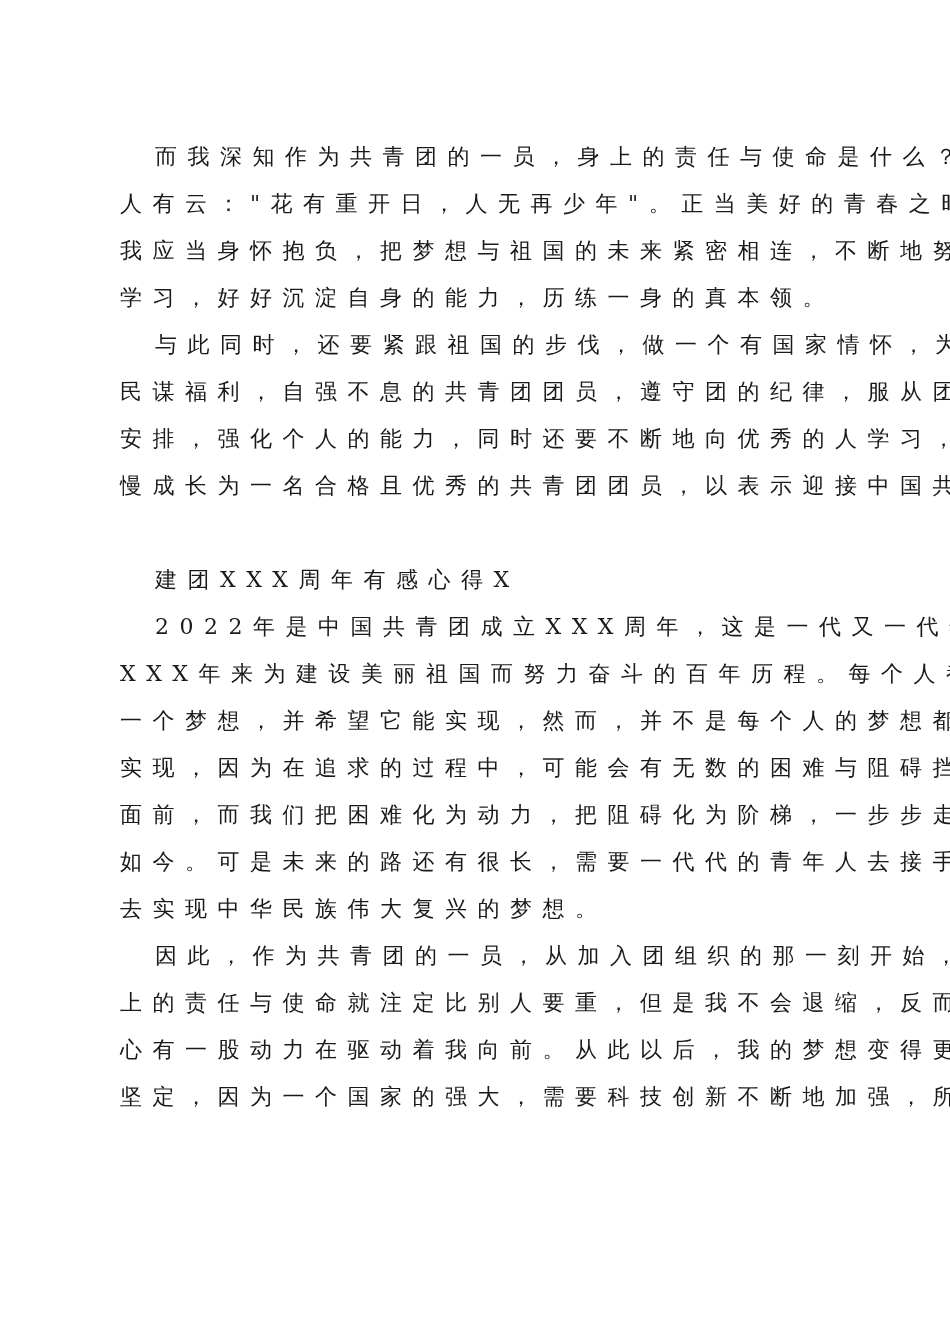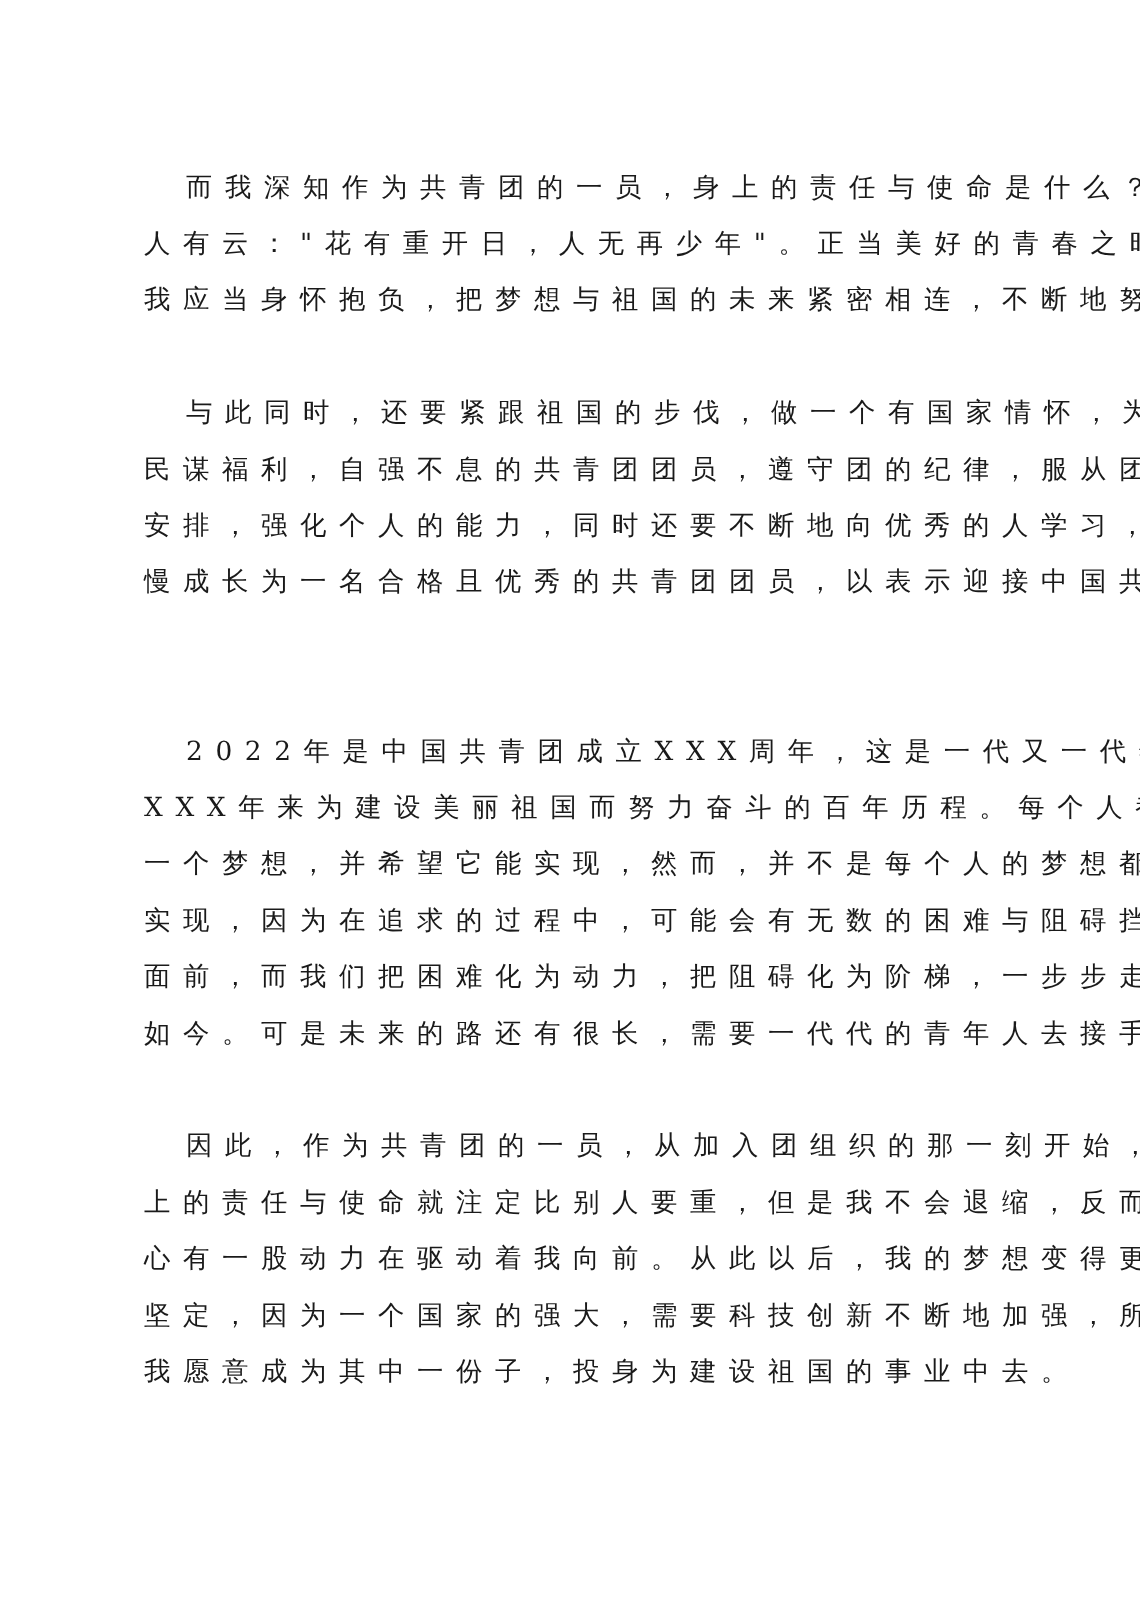--- a/index.html
+++ b/index.html
@@ -20,32 +20,34 @@
   .indent { left: 155px; }
 </style>
 </head>
 <body>
 
 <div class="page">
 
   <div class="line indent" style="top:137px">而我深知作为共青团的一员，身上的责任与使命是什么？古</div>
   <div class="line" style="top:184px">人有云："花有重开日，人无再少年"。正当美好的青春之时，</div>
   <div class="line" style="top:231px">我应当身怀抱负，把梦想与祖国的未来紧密相连，不断地努力</div>
+  <div class="line" style="top:278px">学习，好好沉淀自身的能力，历练一身的真本领。</div>
 
   <div class="line indent" style="top:325px">与此同时，还要紧跟祖国的步伐，做一个有国家情怀，为人</div>
   <div class="line" style="top:372px">民谋福利，自强不息的共青团团员，遵守团的纪律，服从团的</div>
   <div class="line" style="top:419px">安排，强化个人的能力，同时还要不断地向优秀的人学习，慢</div>
   <div class="line" style="top:466px">慢成长为一名合格且优秀的共青团团员，以表示迎接中国共产</div>
 
+  <div class="line indent" style="top:560px">建团XXX周年有感心得X</div>
 
   <div class="line indent" style="top:607px">2022年是中国共青团成立XXX周年，这是一代又一代年轻人</div>
   <div class="line" style="top:654px">XXX年来为建设美丽祖国而努力奋斗的百年历程。每个人都有</div>
   <div class="line" style="top:701px">一个梦想，并希望它能实现，然而，并不是每个人的梦想都会</div>
   <div class="line" style="top:748px">实现，因为在追求的过程中，可能会有无数的困难与阻碍挡在</div>
   <div class="line" style="top:795px">面前，而我们把困难化为动力，把阻碍化为阶梯，一步步走到</div>
   <div class="line" style="top:842px">如今。可是未来的路还有很长，需要一代代的青年人去接手，</div>
+  <div class="line" style="top:889px">去实现中华民族伟大复兴的梦想。</div>
 
   <div class="line indent" style="top:936px">因此，作为共青团的一员，从加入团组织的那一刻开始，身</div>
   <div class="line" style="top:983px">上的责任与使命就注定比别人要重，但是我不会退缩，反而内</div>
   <div class="line" style="top:1030px">心有一股动力在驱动着我向前。从此以后，我的梦想变得更加</div>
   <div class="line" style="top:1077px">坚定，因为一个国家的强大，需要科技创新不断地加强，所以</div>
-  <div class="line" style="top:1124px">我愿意成为其中一份子，投身为建设祖国的事业中去。</div>
 </div>
 
 </body></html>

